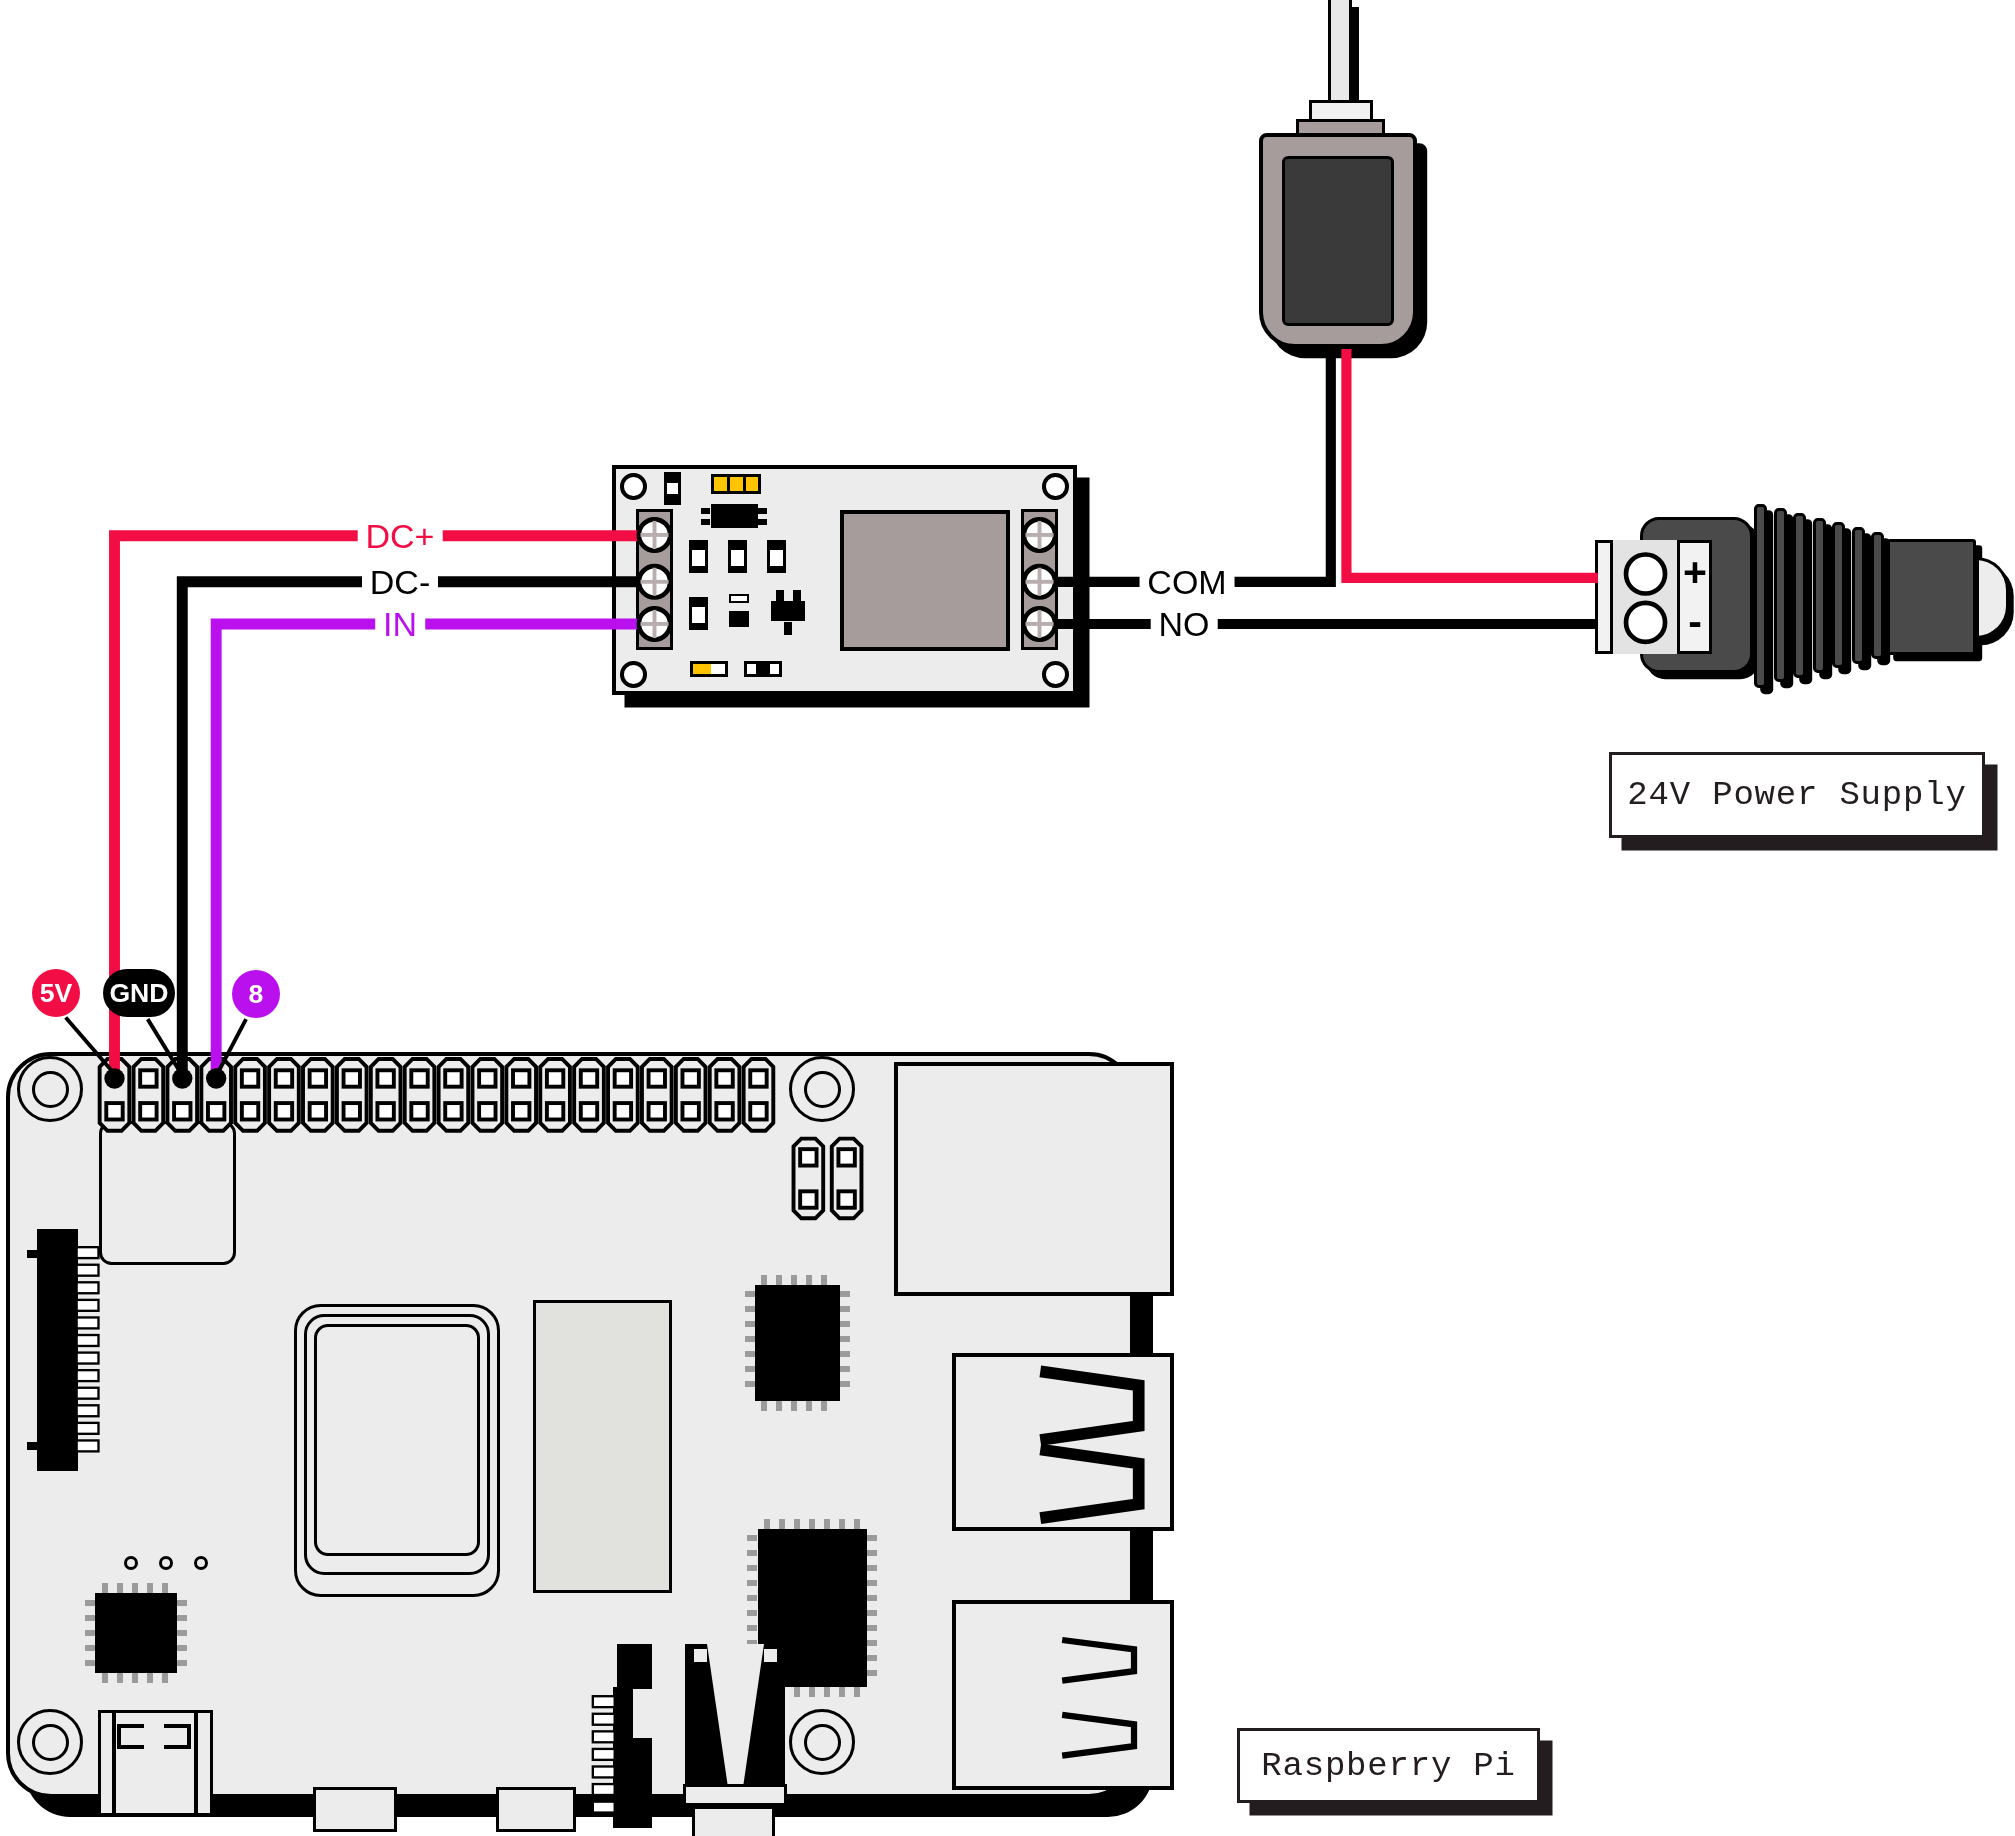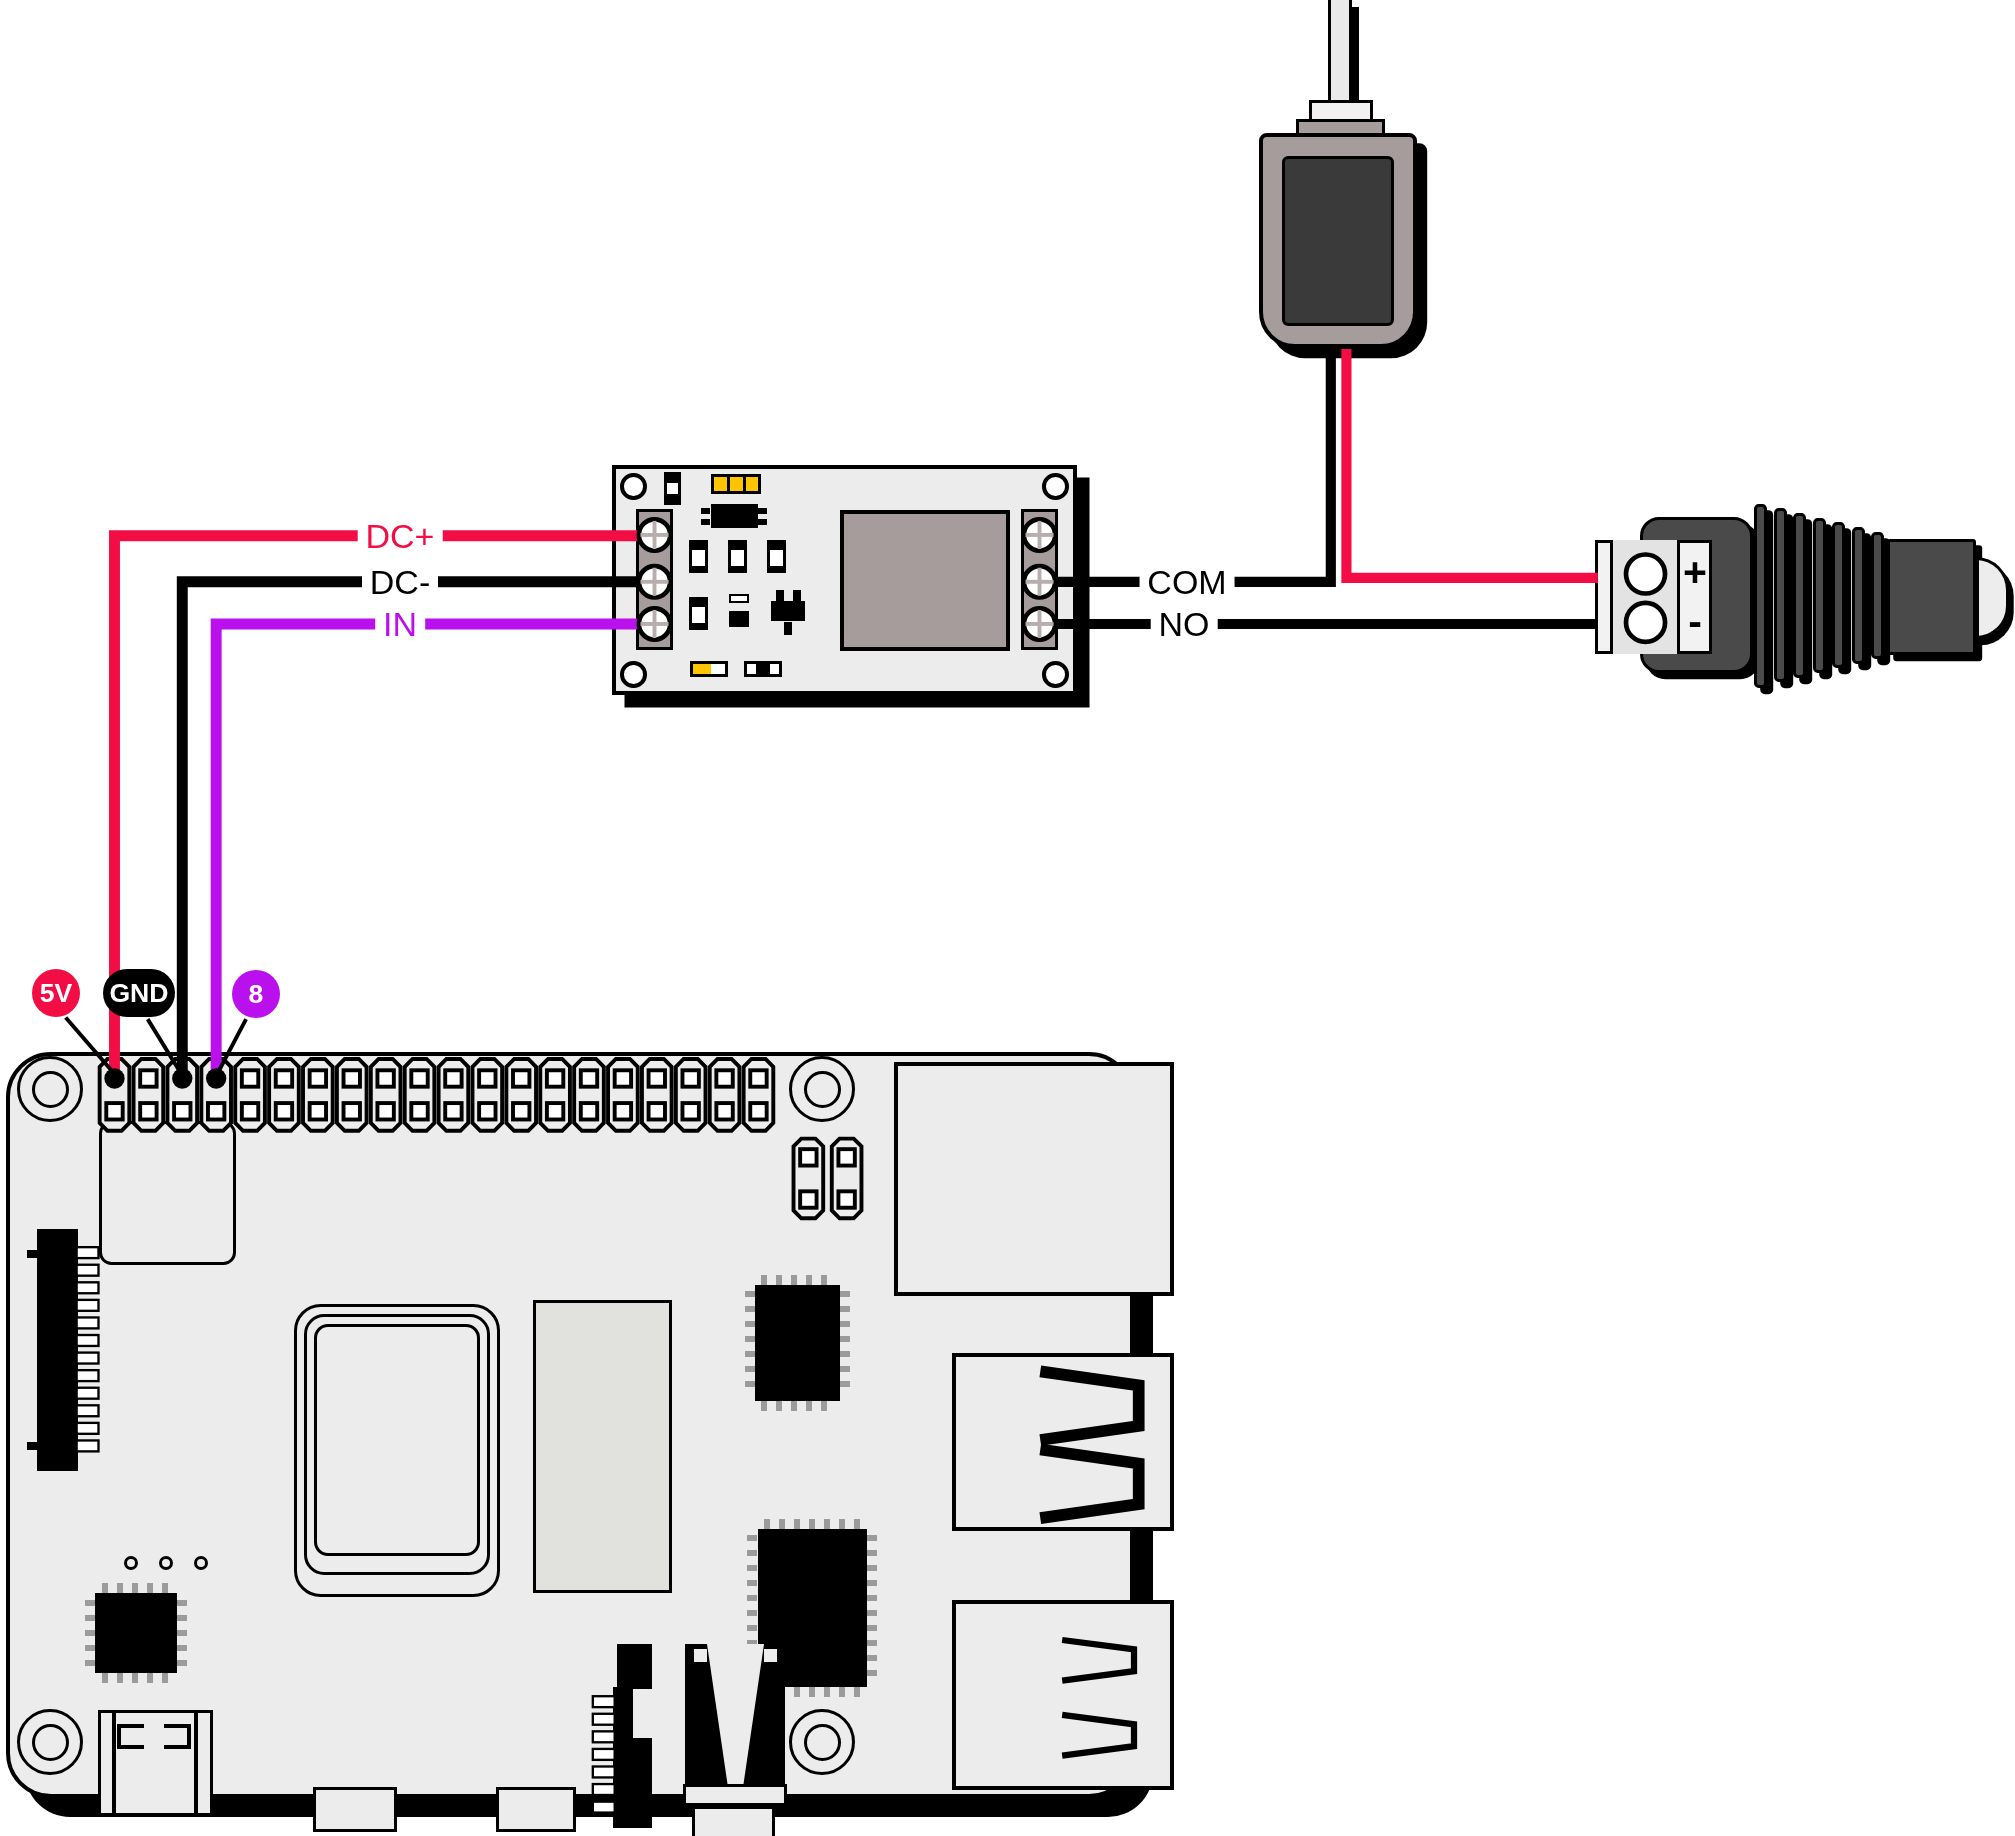--- a/index.html
+++ b/index.html
@@ -300,14 +300,20 @@
 
   <span class="abs wire-label" style="left: 400px; top: 536px; color: rgb(242, 13, 69);">DC+</span>
   <span class="abs wire-label" style="left: 400px; top: 582px; color: rgb(0, 0, 0);">DC-</span>
   <span class="abs wire-label" style="left: 400px; top: 624px; color: rgb(187, 16, 238);">IN</span>
   <span class="abs wire-label" style="left: 1187px; top: 582px; color: rgb(0, 0, 0);">COM</span>
   <span class="abs wire-label" style="left: 1184px; top: 624px; color: rgb(0, 0, 0);">NO</span>
 
   <span class="abs term-sign" style="left:1695px;top:572px;">+</span>
   <span class="abs term-sign" style="left:1695px;top:621px;">-</span>
 
+  <div class="abs label-box" style="left:1609px;top:752px;width:376px;height:86px;">
+      <span>24V Power Supply</span>
+    </div>
+  <div class="abs label-box" style="left:1237px;top:1728px;width:303px;height:75px;">
+      <span>Raspberry Pi</span>
+    </div>
 </div>
 
 
 </body></html>

